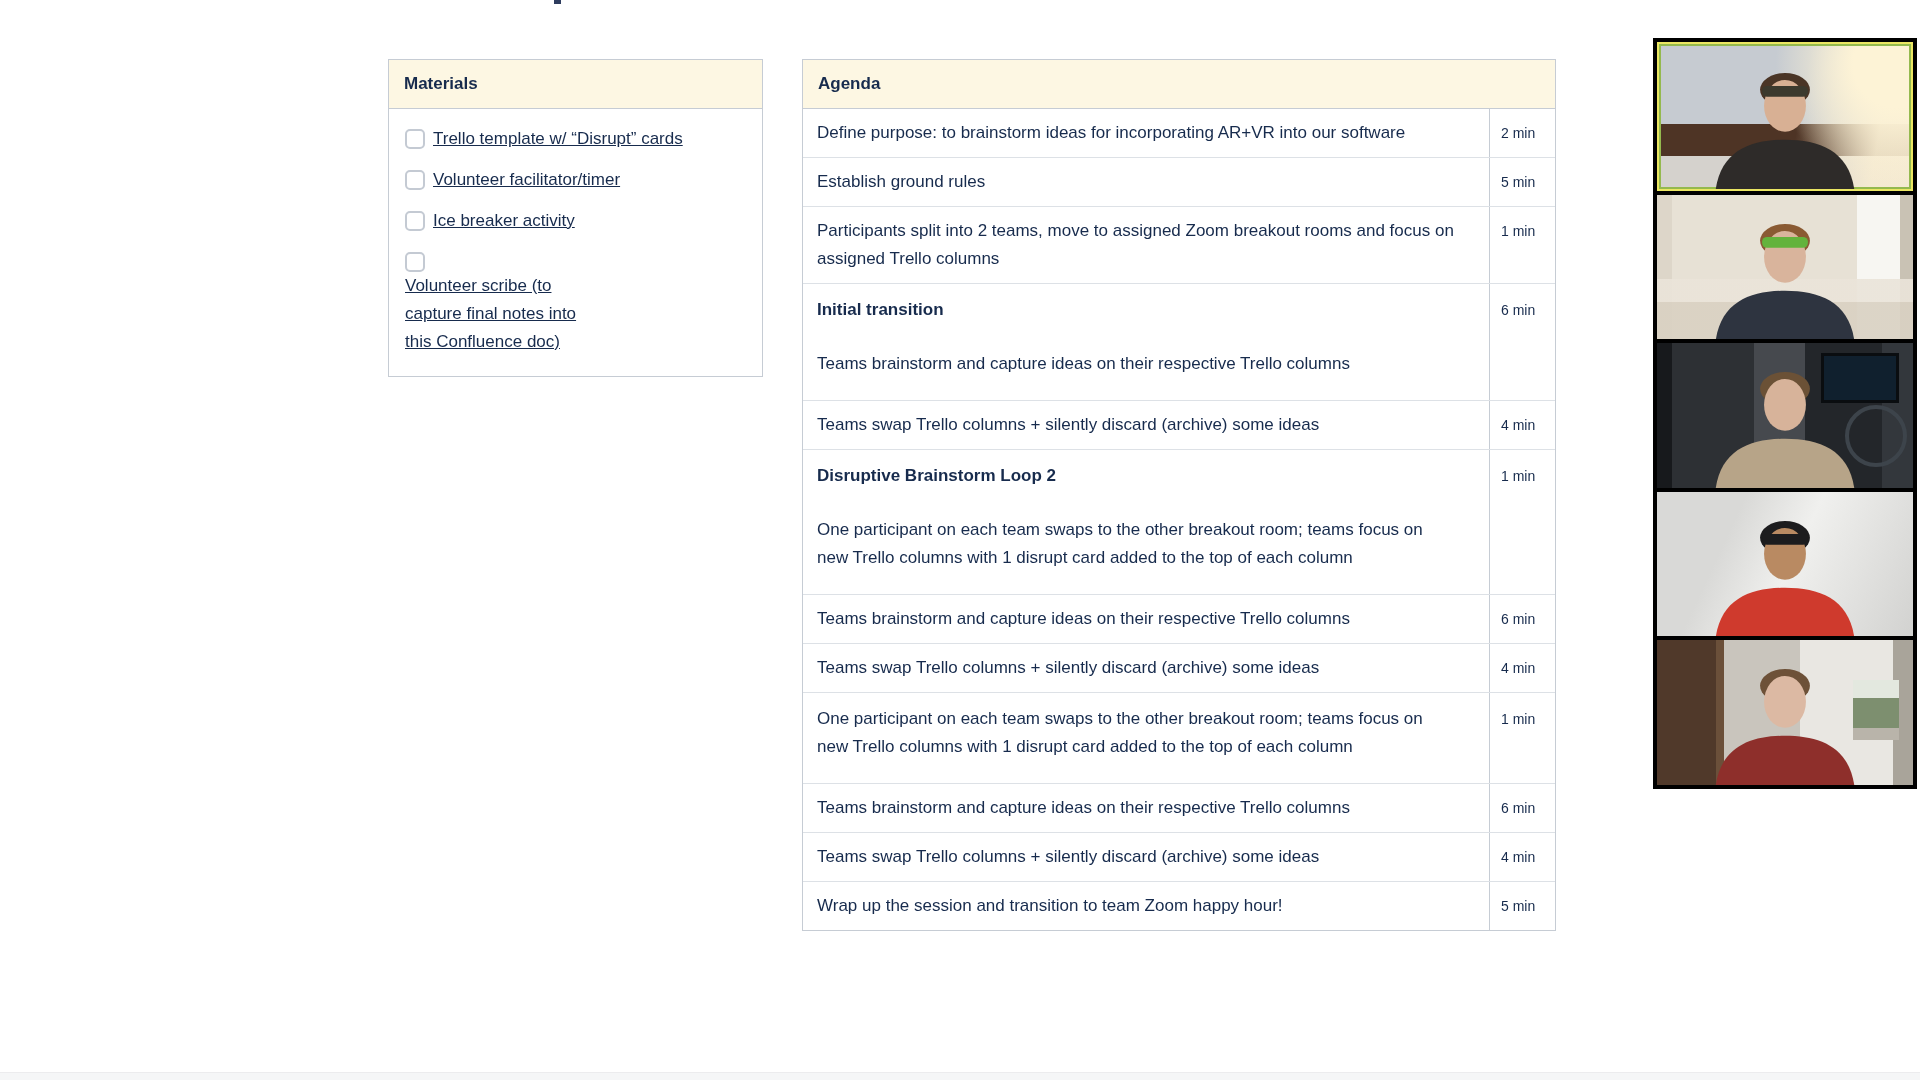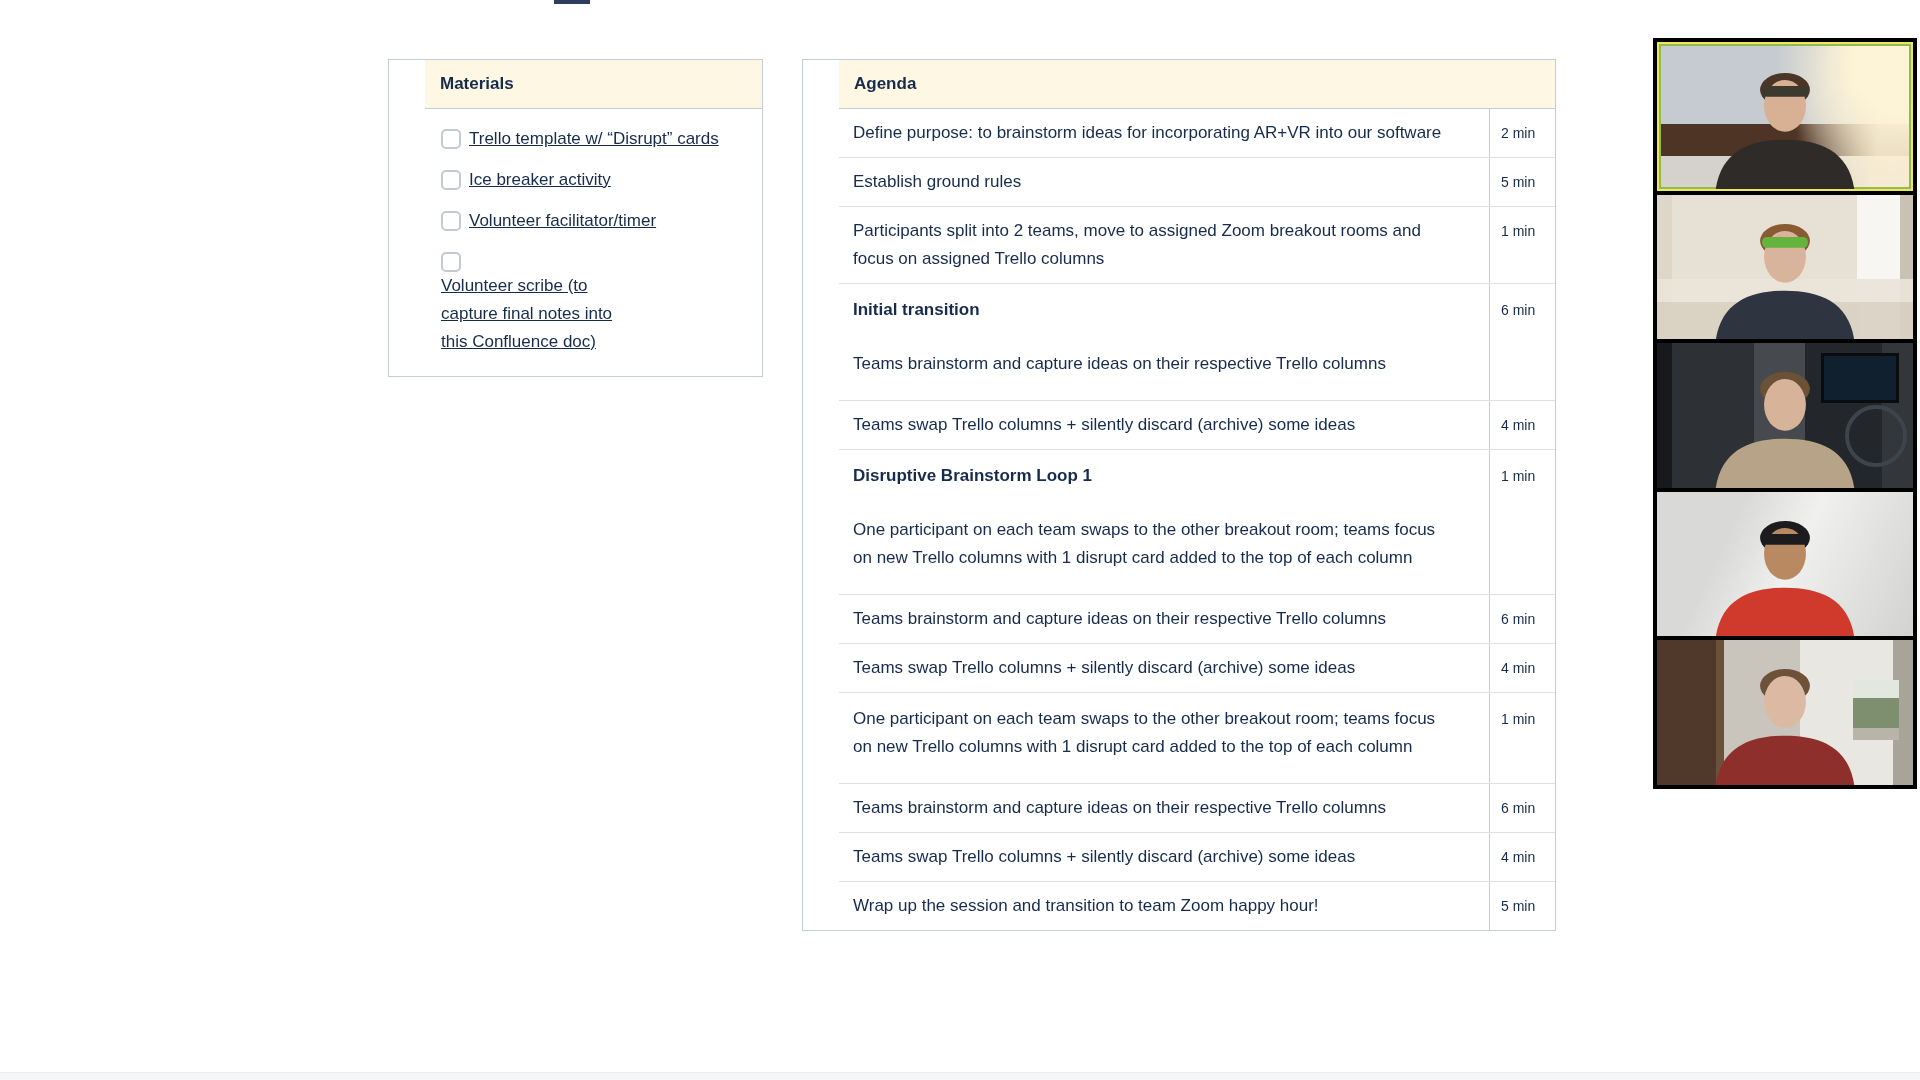--- a/index.html
+++ b/index.html
@@ -4,21 +4,21 @@
 <style>
   :root{
     --text:#172b4d;
     --border:#c6ccd4;
     --rowline:#dde1e6;
     --cream:#fdf7e3;
   }
   *{box-sizing:border-box; margin:0; padding:0;}
   html,body{width:1920px; height:1080px; overflow:hidden; background:#ffffff;
     font-family:"Liberation Sans","DejaVu Sans",sans-serif; color:var(--text);}
-  .abs{position:absolute;padding-left:36px;}
+  .abs{position:absolute;}
 
   
   .card{border:1px solid var(--border); background:#fff;}
   .card-header{background:var(--cream); border-bottom:1px solid var(--border);
     font-weight:bold; font-size:17px; line-height:28px; padding:10px 15px; height:49px;}
 
   
   .materials-card{left:388px; top:59px; width:375px;}
   .materials-body{padding:16px 16px 14px 16px;}
   .task-item{display:flex; align-items:flex-start; margin-bottom:13px;text-decoration:underline;}
@@ -84,26 +84,26 @@
 <div class="abs card materials-card">
   <div class="card-header">Materials</div>
   <div class="materials-body">
   <div class="task-item">
     <span class="checkbox"></span>
     <span class="task-label">Trello template w/ “Disrupt” cards</span>
   </div>
 
   <div class="task-item">
     <span class="checkbox"></span>
+    <span class="task-label">Volunteer facilitator/timer</span>
+  </div>
+
+  <div class="task-item">
+    <span class="checkbox"></span>
     <span class="task-label">Ice breaker activity</span>
-  </div>
-
-  <div class="task-item">
-    <span class="checkbox"></span>
-    <span class="task-label">Volunteer facilitator/timer</span>
   </div>
 
   <div class="task-item">
     <span class="checkbox"></span>
     <span class="task-label">Volunteer scribe (to
 capture final notes into
 this Confluence doc)</span>
   </div>
 </div>
 </div>
@@ -142,21 +142,21 @@
 
   <div class="agenda-row">
     <div class="cell-main">
           <p>Teams swap Trello columns + silently discard (archive) some ideas</p>
         </div>
     <div class="cell-time">4 min</div>
   </div>
 
   <div class="agenda-row multi">
     <div class="cell-main">
-          <p class="bold">Disruptive Brainstorm Loop 1</p>
+          <p class="bold">Disruptive Brainstorm Loop 2</p>
           <p>One participant on each team swaps to the other breakout room; teams focus on  new Trello columns with 1 disrupt card  added to the top of each column</p>
         </div>
     <div class="cell-time">1 min</div>
   </div>
 
   <div class="agenda-row">
     <div class="cell-main">
           <p>Teams brainstorm and capture ideas on their respective Trello columns</p>
         </div>
     <div class="cell-time">6 min</div>

